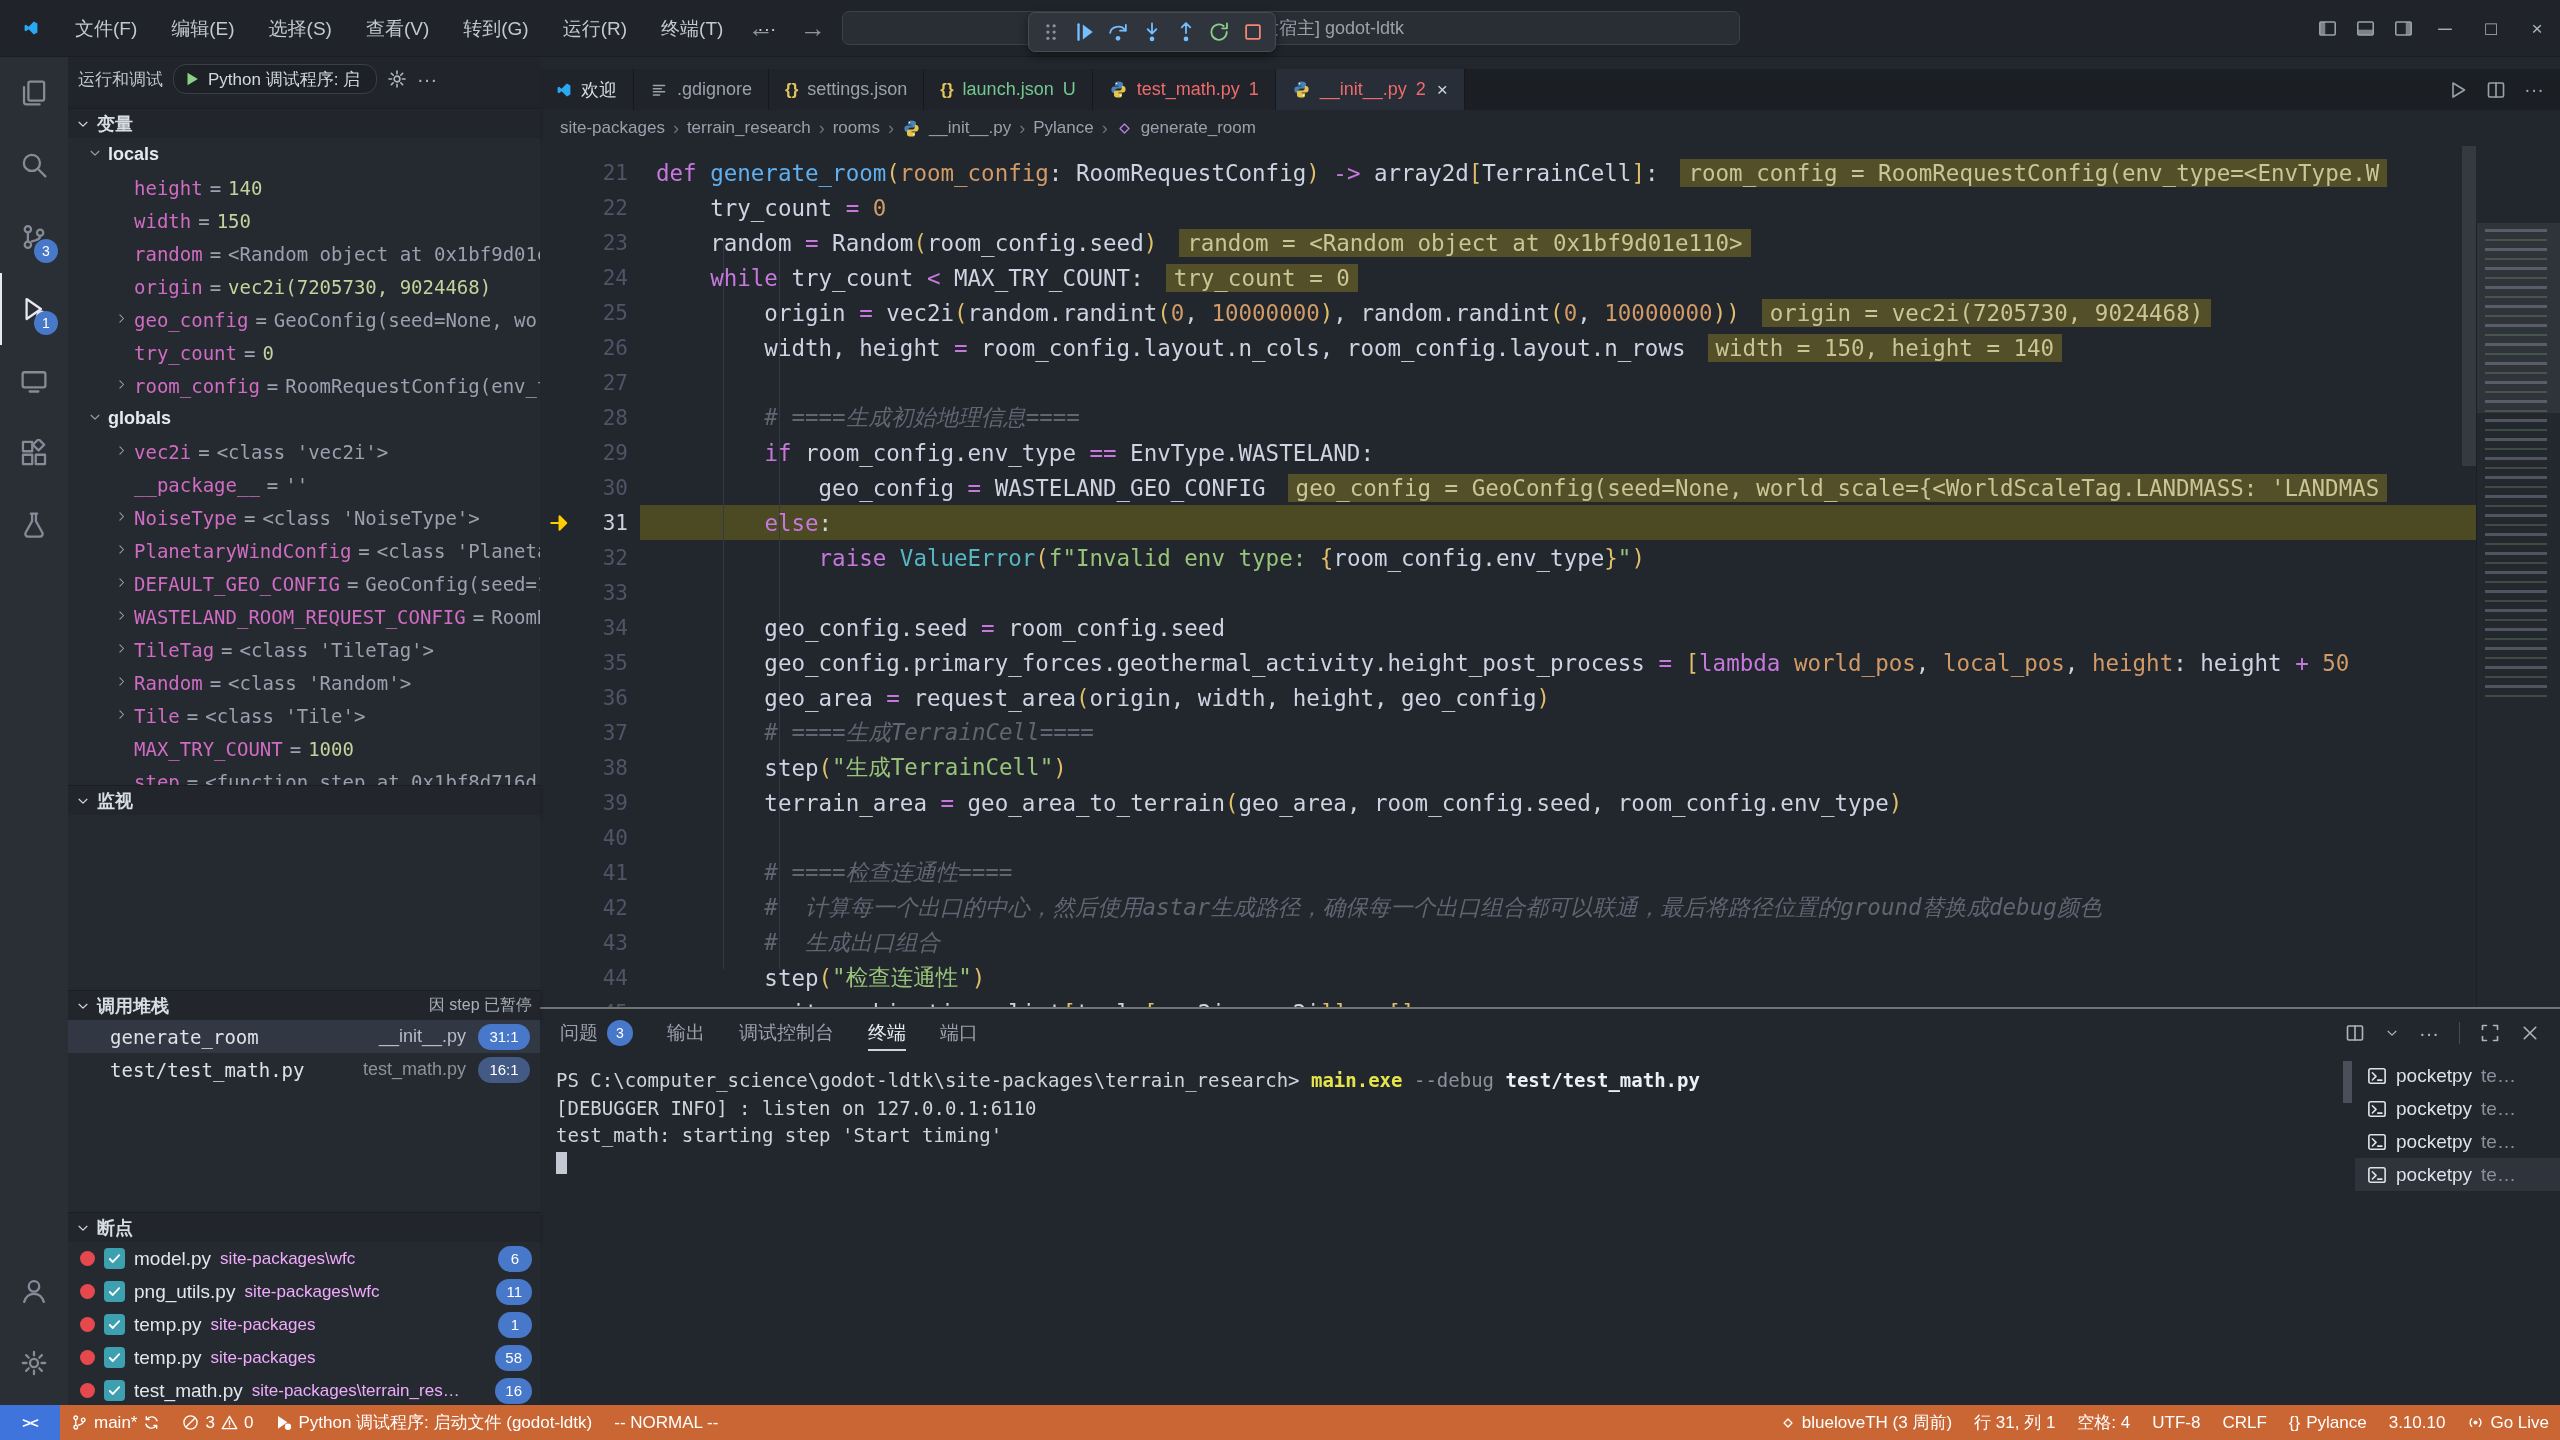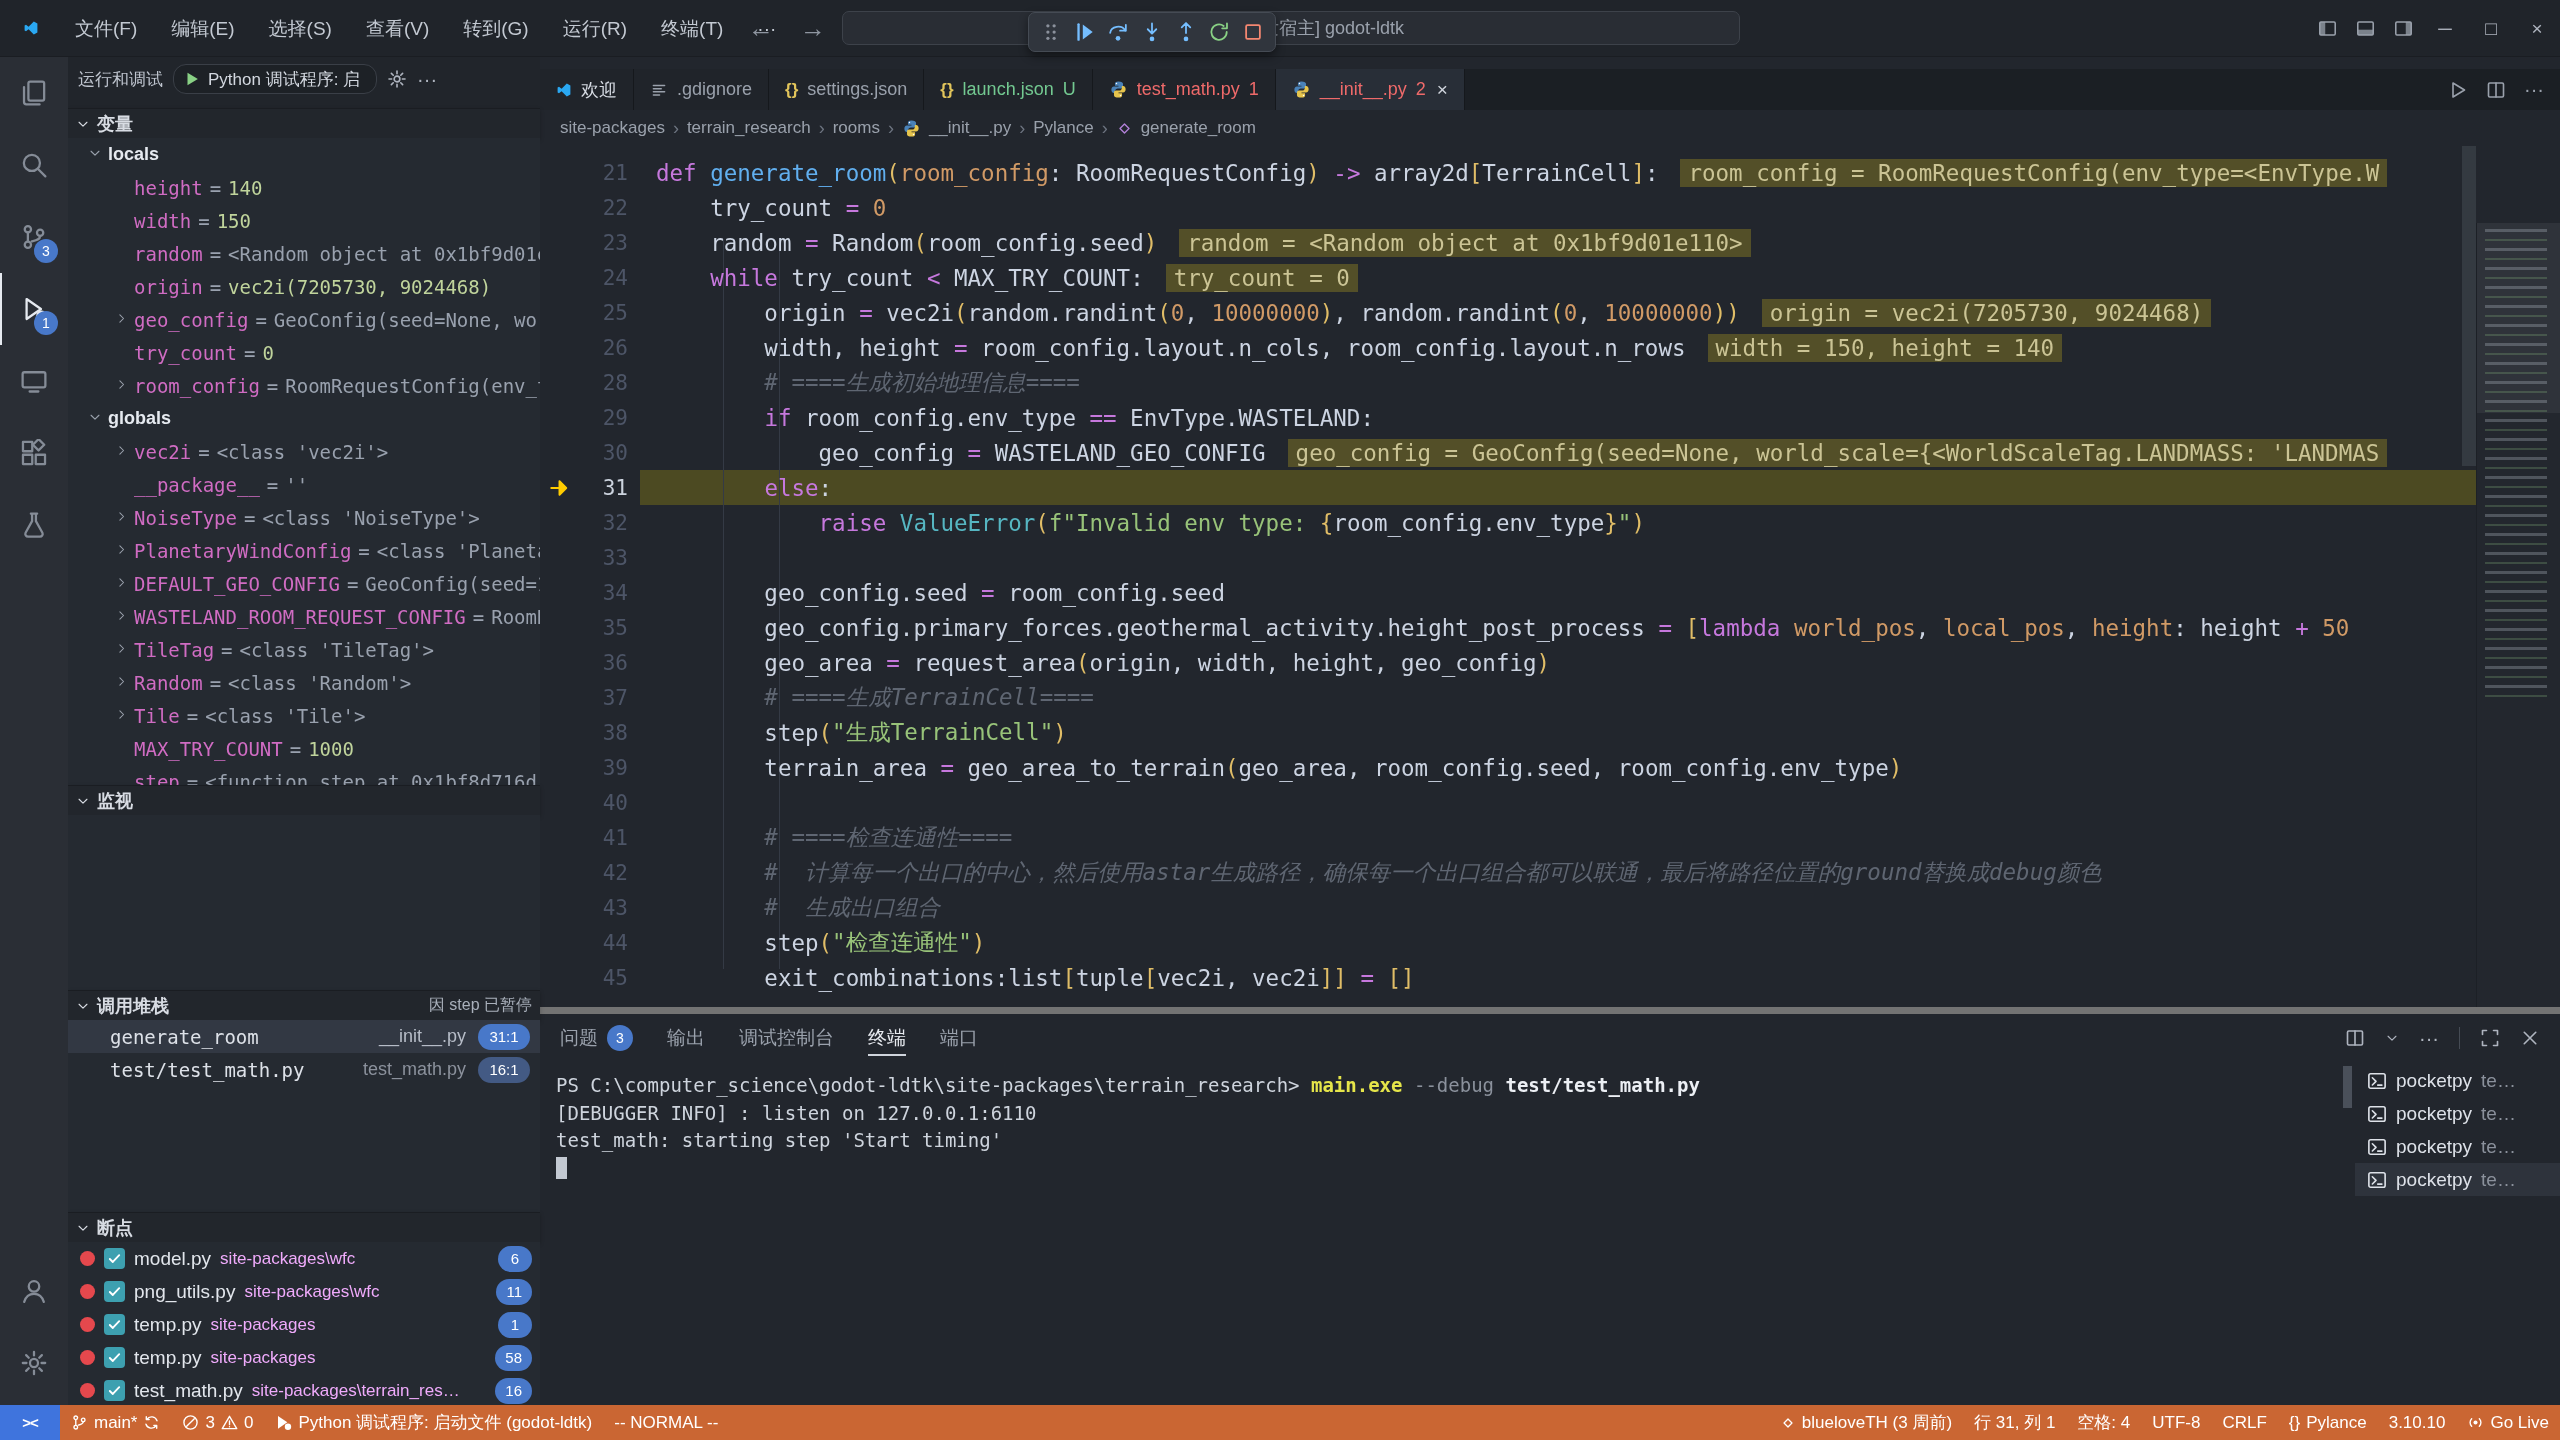--- a/index.html
+++ b/index.html
@@ -85,21 +85,21 @@
   .tk-n{color:#d19a66} .tk-s{color:#98c379} .tk-c{color:#5f6672; font-style:italic} .tk-y{color:#56b6c2} .tk-o{color:#d19a66}
   .hint { position:relative; z-index:2; margin-left:22px; background:#534f28; color:#cbc495; padding:1px 8px; white-space:pre; }
   .iguide { position:absolute; top:93px; width:1px; background:#343a45; height:730px; z-index:1; }
   .minimap { position:absolute; right:0; top:77px; width:84px; height:861px; background:#23272e; z-index:5; border-left:1px solid #1c2026; }
   .mm-marks { position:absolute; left:8px; top:6px; width:62px; height:470px;
      background:repeating-linear-gradient(to bottom, rgba(195,205,215,.28) 0 3px, transparent 3px 10px, rgba(140,190,130,.25) 10px 12px, transparent 12px 19px); }
   .mm-view { position:absolute; left:0; top:0; width:84px; height:190px; background:rgba(255,255,255,.06); }
   .vscroll { position:absolute; right:84px; top:77px; width:14px; height:320px; background:rgba(140,148,160,.18); z-index:6; }
 
   
-  .panel { position:absolute; left:0; top:938px; width:2020px; height:410px; background:#22262d; border-top:7px solid #737373; }
+  .panel { position:absolute; left:0; top:938px; width:2020px; height:410px; background:#22262d; border-top:2px solid #737373; }
   .panel-tabs { position:absolute; left:20px; top:0; height:48px; display:flex; align-items:center; gap:34px; }
   .ptab { position:relative; color:#9aa1ac; font-size:19px; display:flex; align-items:center; gap:9px; height:48px; }
   .ptab.active { color:#e8ebf0; }
   .ptab.active:after { content:""; position:absolute; left:0; right:0; bottom:6px; height:2px; background:#cfd4dc; }
   .ptab .pbadge { min-width:26px; height:26px; border-radius:13px; background:#4878c9; color:#fff; font-size:14px; display:flex; align-items:center; justify-content:center; }
   .panel-acts { position:absolute; right:20px; top:0; height:48px; display:flex; align-items:center; gap:20px; color:#aeb4bf; }
   .pa-div { width:1px; height:22px; background:#454b54; }
   .term { position:absolute; left:16px; top:58px; width:1780px; font-family:"DejaVu Sans Mono", monospace; font-size:19px; line-height:27.5px; white-space:pre; }
   .t-pln{color:#ced4dd} .t-cmd{color:#e5e54a;font-weight:700} .t-dim{color:#8b919c} .t-arg{color:#eceff4;font-weight:700}
   .cursor { display:inline-block; width:11px; height:22px; background:#c3c9d2; vertical-align:-4px; }
@@ -678,20 +678,21 @@
       <div class="iguide" style="left:183px"></div>
       <div class="iguide" style="left:239px"></div>
       <div class="code-lines" id="code-lines">
           <div class="cl"><span class="lnum">20</span><span class="lpad"></span></div>
           <div class="cl"><span class="lnum">21</span><span class="lpad"></span><span class="ct tk-k">def </span><span class="ct tk-f">generate_room</span><span class="ct tk-b">(</span><span class="ct tk-o">room_config</span><span class="ct tk-p">: </span><span class="ct tk-p">RoomRequestConfig</span><span class="ct tk-b">)</span><span class="ct tk-p"> </span><span class="ct tk-k">-&gt;</span><span class="ct tk-p"> array2d</span><span class="ct tk-b">[</span><span class="ct tk-p">TerrainCell</span><span class="ct tk-b">]</span><span class="ct tk-p">:</span><span class="hint">room_config = RoomRequestConfig(env_type=&lt;EnvType.W</span></div>
           <div class="cl"><span class="lnum">22</span><span class="lpad"></span><span class="ct tk-p">    try_count </span><span class="ct tk-k">=</span><span class="ct tk-p"> </span><span class="ct tk-n">0</span></div>
           <div class="cl"><span class="lnum">23</span><span class="lpad"></span><span class="ct tk-p">    random </span><span class="ct tk-k">=</span><span class="ct tk-p"> Random</span><span class="ct tk-b">(</span><span class="ct tk-p">room_config.seed</span><span class="ct tk-b">)</span><span class="hint">random = &lt;Random object at 0x1bf9d01e110&gt;</span></div>
           <div class="cl"><span class="lnum">24</span><span class="lpad"></span><span class="ct tk-p">    </span><span class="ct tk-k">while</span><span class="ct tk-p"> try_count </span><span class="ct tk-k">&lt;</span><span class="ct tk-p"> MAX_TRY_COUNT:</span><span class="hint">try_count = 0</span></div>
           <div class="cl"><span class="lnum">25</span><span class="lpad"></span><span class="ct tk-p">        origin </span><span class="ct tk-k">=</span><span class="ct tk-p"> vec2i</span><span class="ct tk-b">(</span><span class="ct tk-p">random.randint</span><span class="ct tk-b">(</span><span class="ct tk-n">0</span><span class="ct tk-p">, </span><span class="ct tk-n">10000000</span><span class="ct tk-b">)</span><span class="ct tk-p">, random.randint</span><span class="ct tk-b">(</span><span class="ct tk-n">0</span><span class="ct tk-p">, </span><span class="ct tk-n">10000000</span><span class="ct tk-b">)</span><span class="ct tk-b">)</span><span class="hint">origin = vec2i(7205730, 9024468)</span></div>
           <div class="cl"><span class="lnum">26</span><span class="lpad"></span><span class="ct tk-p">        width, height </span><span class="ct tk-k">=</span><span class="ct tk-p"> room_config.layout.n_cols, room_config.layout.n_rows</span><span class="hint">width = 150, height = 140</span></div>
+          <div class="cl"><span class="lnum">27</span><span class="lpad"></span></div>
           <div class="cl"><span class="lnum">28</span><span class="lpad"></span><span class="ct tk-c">        # ====生成初始地理信息====</span></div>
           <div class="cl"><span class="lnum">29</span><span class="lpad"></span><span class="ct tk-p">        </span><span class="ct tk-k">if</span><span class="ct tk-p"> room_config.env_type </span><span class="ct tk-k">==</span><span class="ct tk-p"> EnvType.WASTELAND:</span></div>
           <div class="cl"><span class="lnum">30</span><span class="lpad"></span><span class="ct tk-p">            geo_config </span><span class="ct tk-k">=</span><span class="ct tk-p"> WASTELAND_GEO_CONFIG</span><span class="hint">geo_config = GeoConfig(seed=None, world_scale={&lt;WorldScaleTag.LANDMASS: 'LANDMAS</span></div>
           <div class="cl cur"><div class="curbg"></div><span class="gly ic"><svg width="24" height="24" viewBox="0 0 16 16" fill="none" stroke="currentColor" stroke-width="1.3" stroke-linecap="round" stroke-linejoin="round">
                 <path d="M1.5 8h9M7 3.5 11.5 8 7 12.5z" fill="#ffcc00" stroke="#ffcc00"></path>
               </svg></span><span class="lnum">31</span><span class="lpad"></span><span class="ct tk-p">        </span><span class="ct tk-k">else</span><span class="ct tk-p">:</span></div>
           <div class="cl"><span class="lnum">32</span><span class="lpad"></span><span class="ct tk-p">            </span><span class="ct tk-k">raise</span><span class="ct tk-p"> </span><span class="ct tk-y">ValueError</span><span class="ct tk-b">(</span><span class="ct tk-s">f"Invalid env type: </span><span class="ct tk-b">{</span><span class="ct tk-p">room_config.env_type</span><span class="ct tk-b">}</span><span class="ct tk-s">"</span><span class="ct tk-b">)</span></div>
           <div class="cl"><span class="lnum">33</span><span class="lpad"></span></div>
           <div class="cl"><span class="lnum">34</span><span class="lpad"></span><span class="ct tk-p">        geo_config.seed </span><span class="ct tk-k">=</span><span class="ct tk-p"> room_config.seed</span></div>
           <div class="cl"><span class="lnum">35</span><span class="lpad"></span><span class="ct tk-p">        geo_config.primary_forces.geothermal_activity.height_post_process </span><span class="ct tk-k">=</span><span class="ct tk-p"> </span><span class="ct tk-b">[</span><span class="ct tk-k">lambda</span><span class="ct tk-p"> </span><span class="ct tk-o">world_pos</span><span class="ct tk-p">, </span><span class="ct tk-o">local_pos</span><span class="ct tk-p">, </span><span class="ct tk-o">height</span><span class="ct tk-p">: height </span><span class="ct tk-k">+</span><span class="ct tk-p"> </span><span class="ct tk-n">50</span></div>

